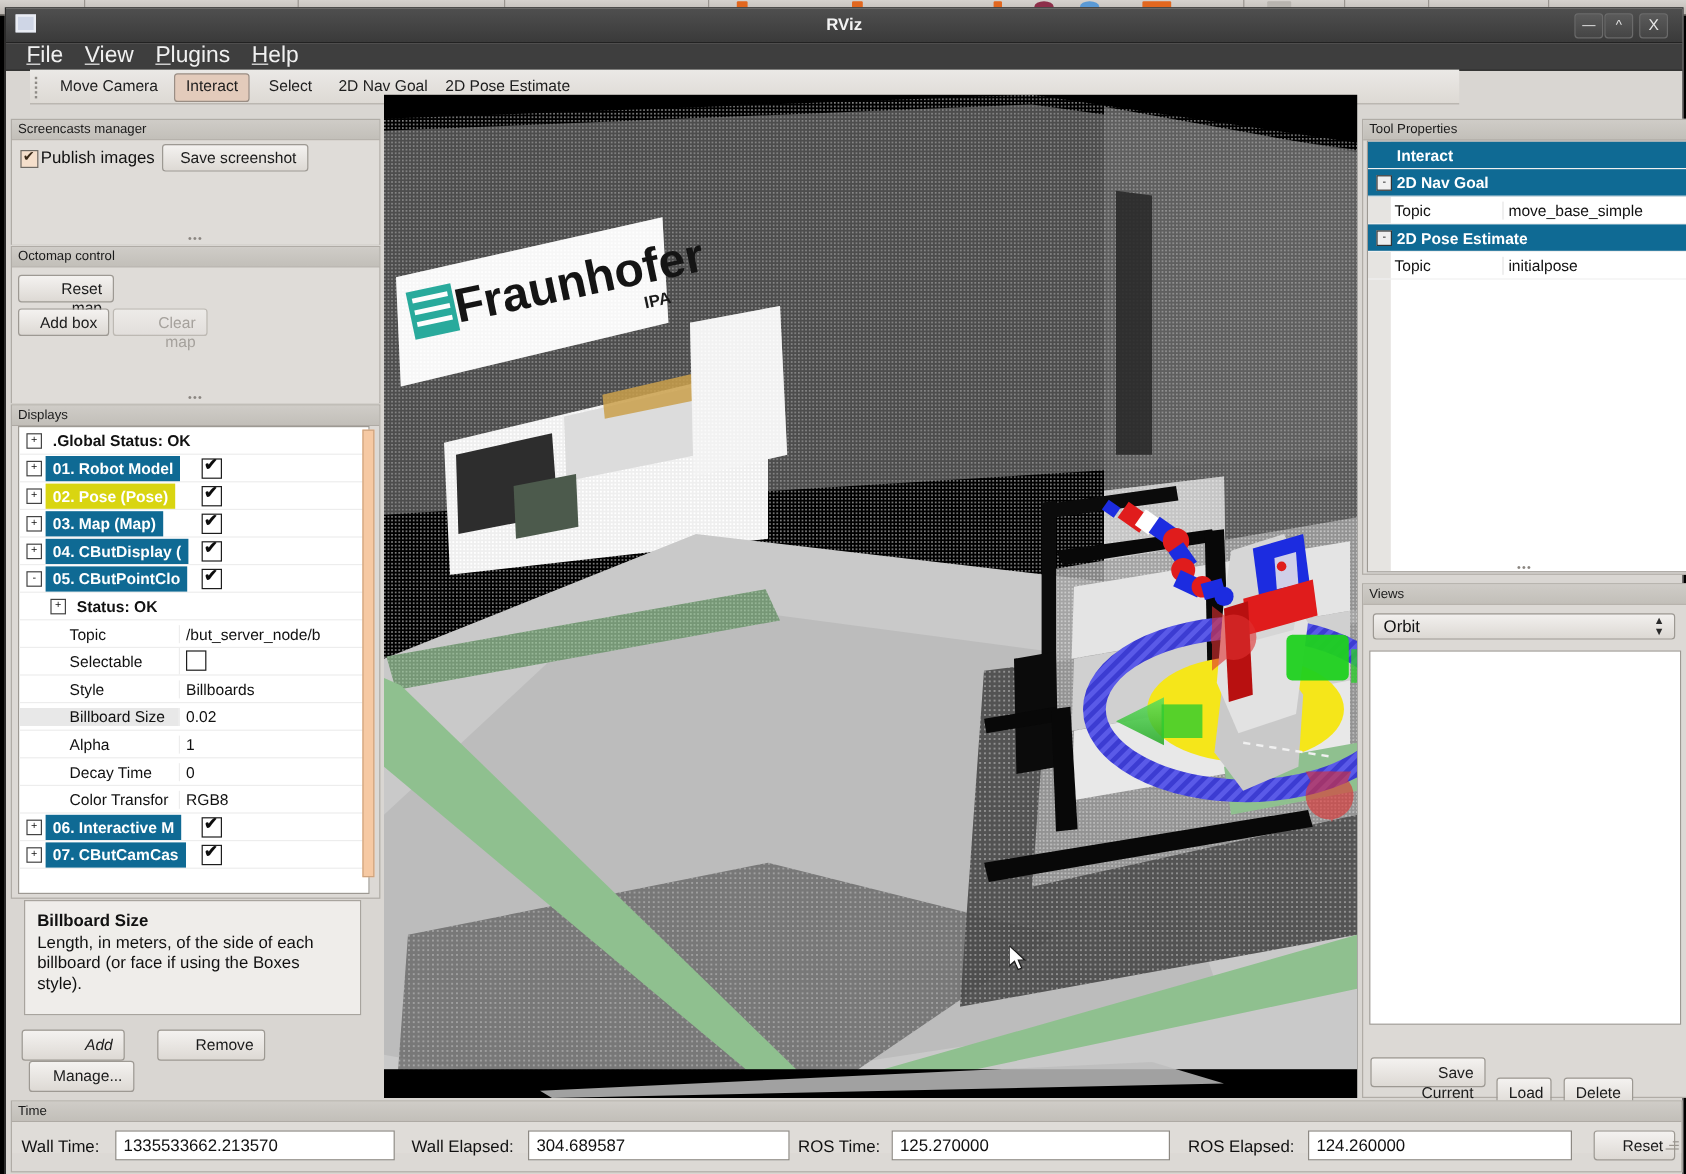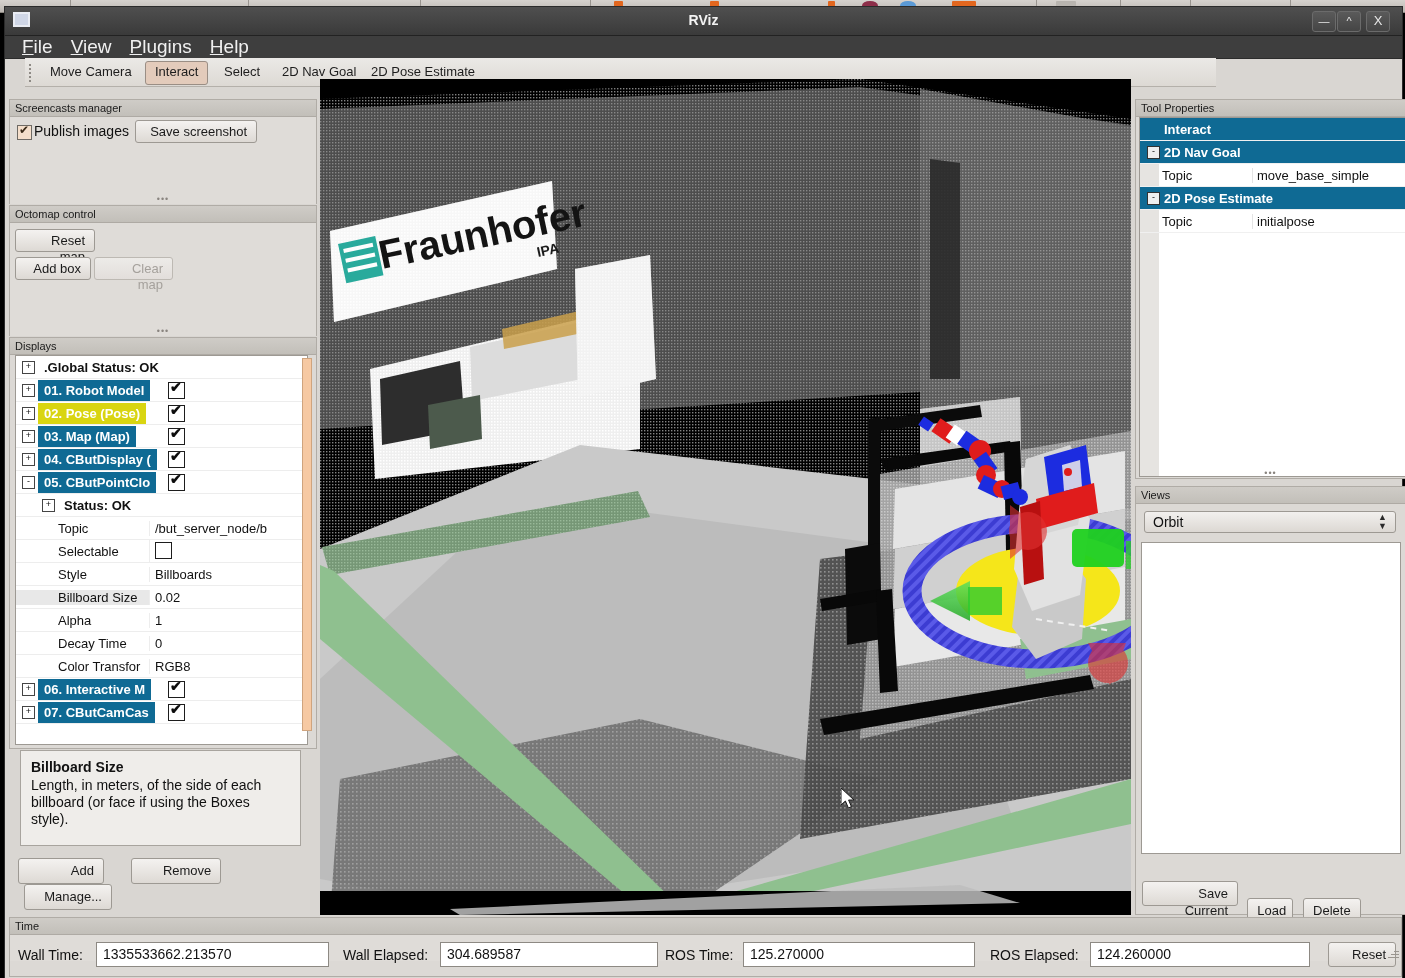--- a/index.html
+++ b/index.html
@@ -99,21 +99,21 @@
       font-weight:bold;color:#0c0c0c;}
   #dscroll{position:absolute;right:4px;top:20px;width:8px;height:371px;
       background:#f6c9a3;border:1px solid #cfa47e;}
 
   #descbox{position:absolute;left:10px;top:412px;width:281px;height:96px;
       background:#efedea;border:1px solid #a8a49e;padding:8px 10px;box-sizing:border-box;}
   #desc-title{font-size:14px;font-weight:bold;margin-bottom:2px;}
   #desc-text{font-size:14px;line-height:17px;}
   #dbtns{position:absolute;left:8px;top:520px;width:292px;}
   #dbtns .btn{height:26px;line-height:18px;}
-  #btn-add{width:86px;} #btn-remove{width:90px;margin-left:24px;}
+  #btn-add{width:86px;font-style:italic;} #btn-remove{width:90px;margin-left:24px;}
   #btn-manage{width:88px;margin-left:6px;}
 
   
   #view3d{position:absolute;left:315px;top:72px;width:811px;height:836px;
       background:#000;overflow:hidden;}
   #scene{position:absolute;left:0;top:0;width:811px;height:836px;}
 
   
   #toolprops{left:1130px;top:92px;width:271px;height:380px;}
   #tp-tree{position:absolute;left:3px;top:17px;width:265px;height:358px;

